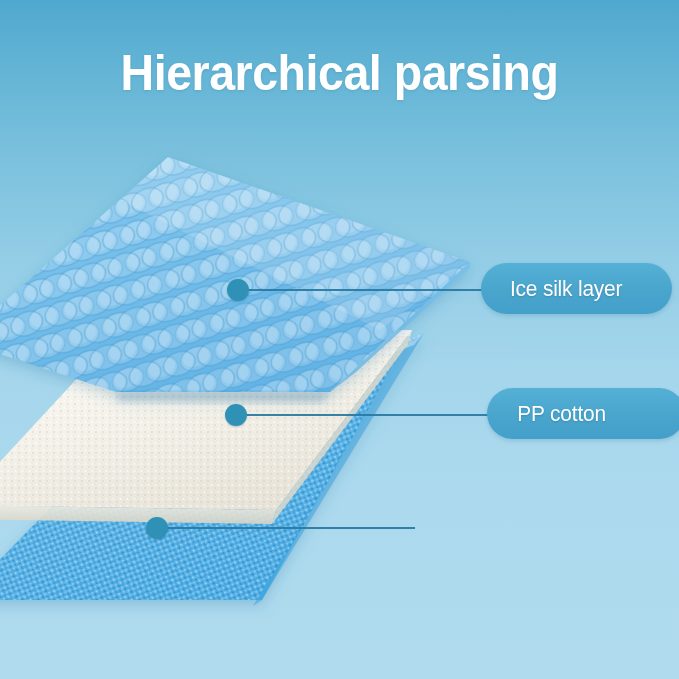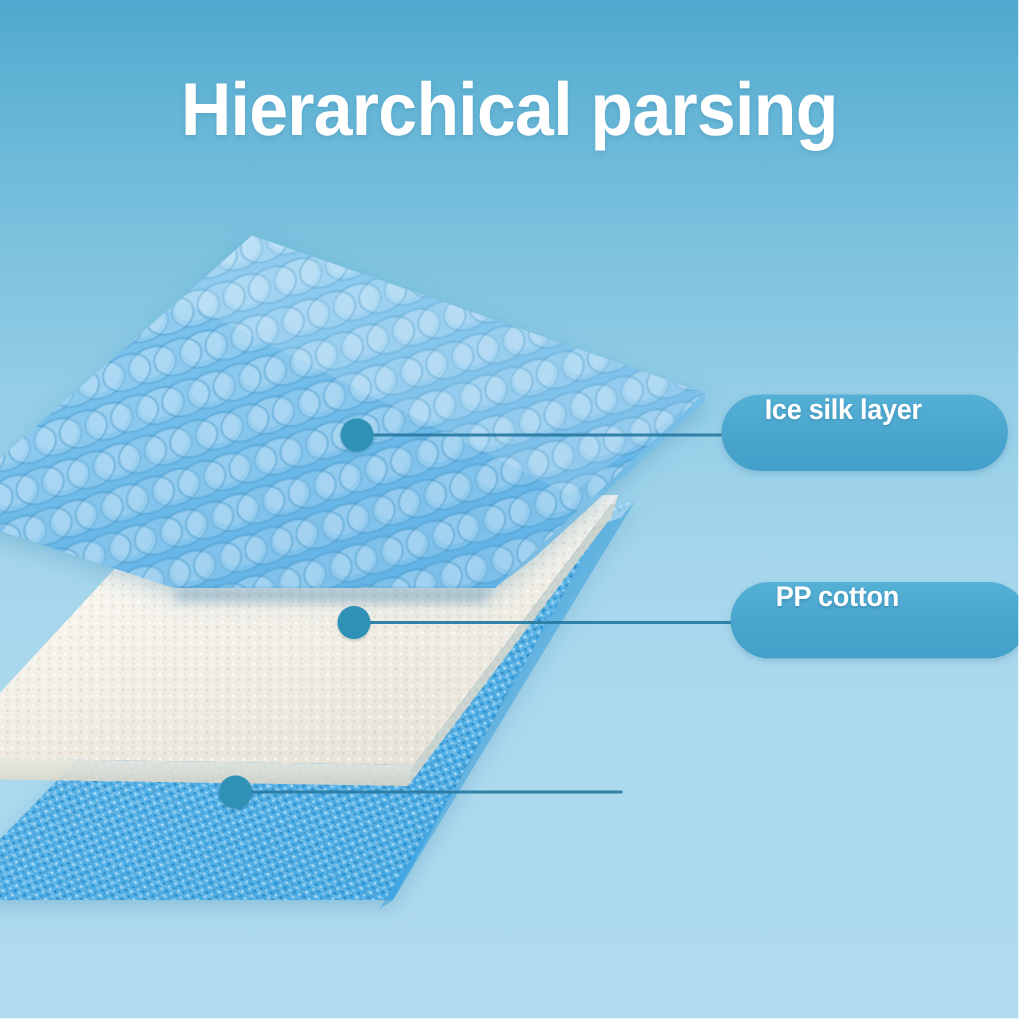--- a/index.html
+++ b/index.html
@@ -59,28 +59,28 @@
     position: absolute;
     width: 22px;
     height: 22px;
     border-radius: 50%;
     background: #2f91b6;
     box-shadow: 0 1px 2px rgba(20,70,95,.25);
   }
   .pill {
     position: absolute;
     display: flex;
-    align-items: flex-start;
+    align-items: center;
     box-sizing: border-box;
     border-radius: 999px;
     background: linear-gradient(180deg, #55b0d6 0%, #4aa5cd 55%, #43a0ca 100%);
     box-shadow: 0 2px 4px rgba(45,110,145,.22);
     color: #ffffff;
-    font-size: 19px;
-    font-weight: 700;
+    font-size: 22px;
+    font-weight: 400;
     letter-spacing: -0.2px;
     text-shadow: 0 1px 2px rgba(35,95,130,.35);
     white-space: nowrap;
     user-select: none;
   }
   .pill span { display: block; transform: scaleX(0.95); }
 </style>
 </head>
 <body>
 

